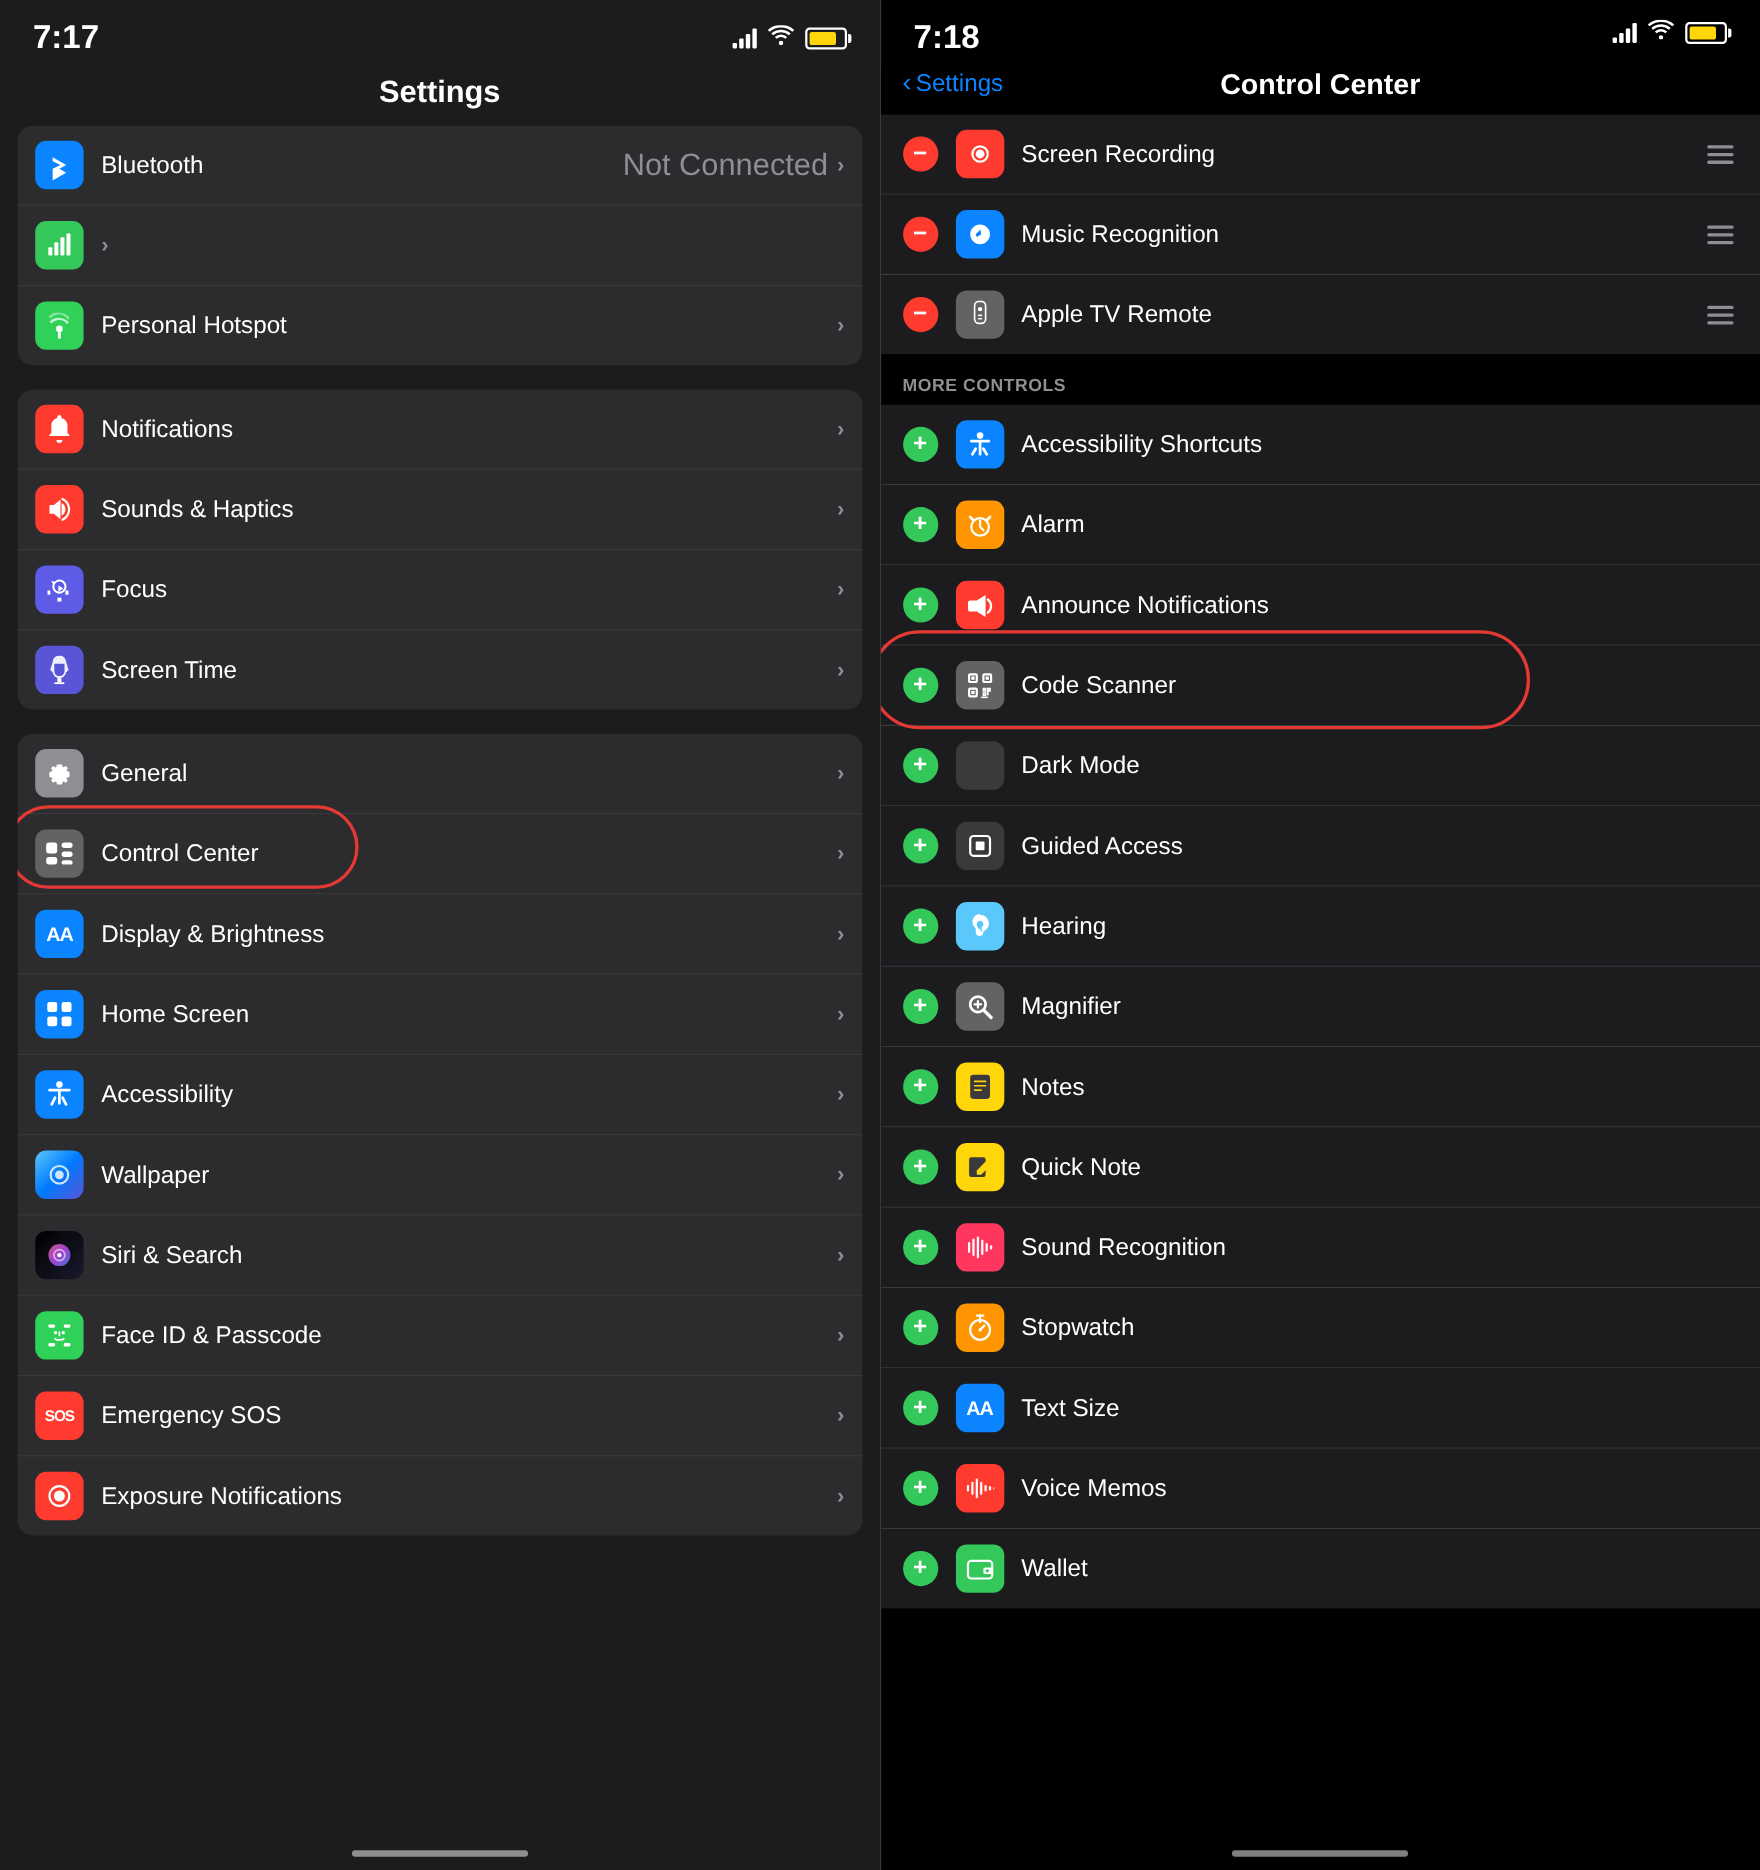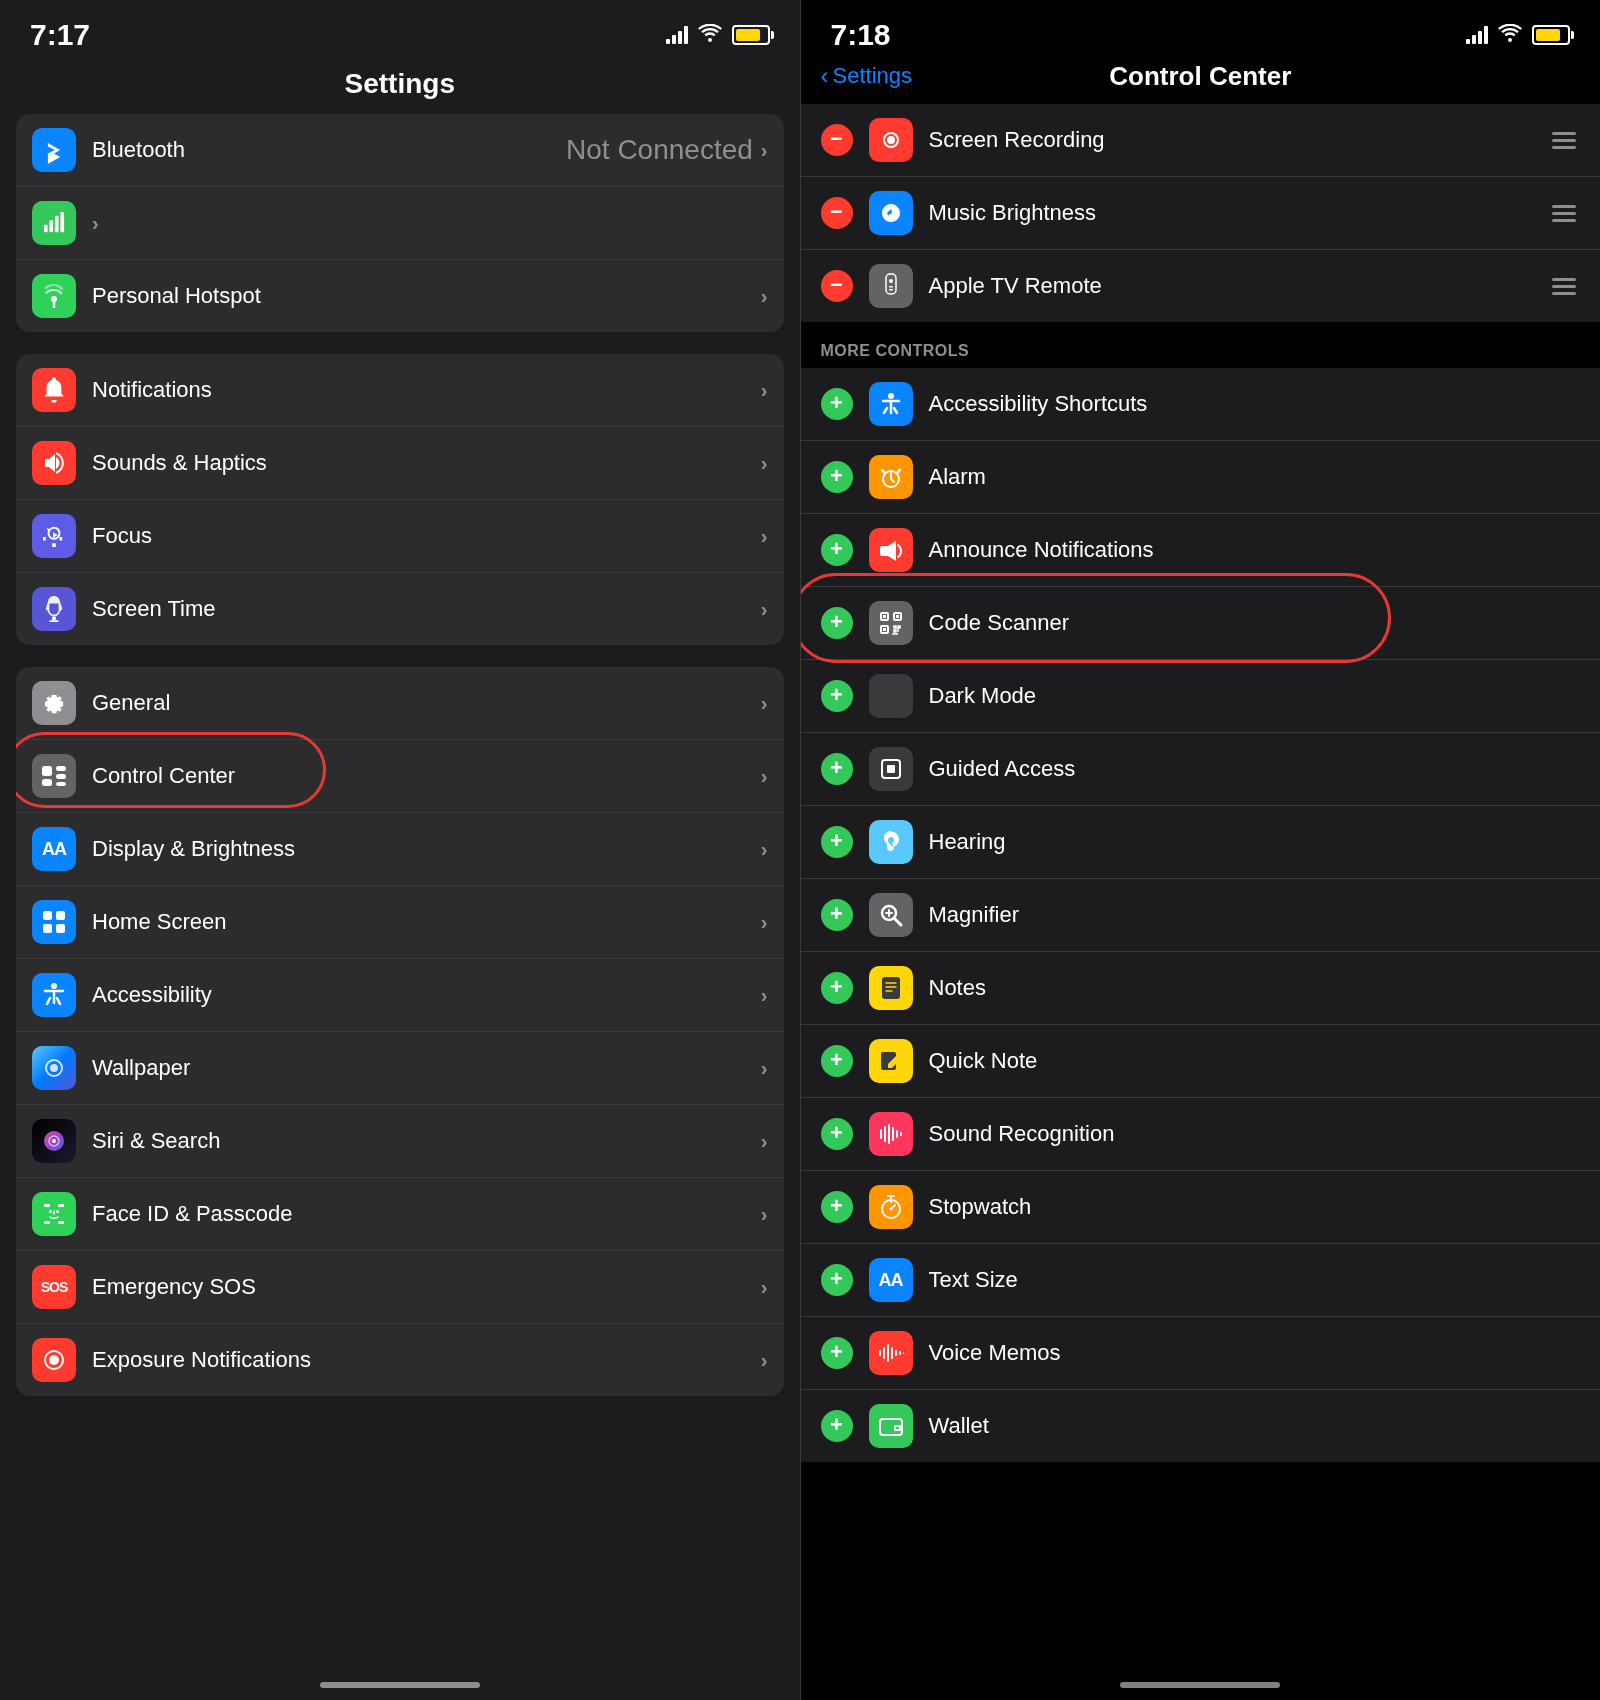--- a/index.html
+++ b/index.html
@@ -160,21 +160,21 @@
       flex: 1;
       background: #000;
       display: flex;
       flex-direction: column;
       overflow: hidden;
     }
 
     .cc-status-bar {
       display: flex;
       justify-content: space-between;
-      align-items: center;
+      align-items: flex-start;
       padding: 18px 30px 10px;
       background: #000;
     }
 
     .cc-nav-bar {
       display: flex;
       align-items: center;
       padding: 0 20px 14px;
       background: #000;
       position: relative;
@@ -621,21 +621,21 @@
 
       <div class="cc-row">
         <div class="cc-minus-btn">
           <span>−</span>
         </div>
         <div class="cc-row-icon" style="background:#0a84ff;">
           <svg width="22" height="22" viewBox="0 0 22 22" fill="white">
             <path d="M11 2C6 2 2 6 2 11s4 9 9 9 9-4 9-9-4-9-9-9zm0 4l1 5-4 2.5L7 11l5-5zm-3 7.5L11 16l3-2.5"></path>
           </svg>
         </div>
-        <span class="cc-row-label">Music Brightness</span>
+        <span class="cc-row-label">Music Recognition</span>
         <div class="drag-handle">
           <div class="drag-line"></div>
           <div class="drag-line"></div>
           <div class="drag-line"></div>
         </div>
       </div>
 
       <div class="cc-row">
         <div class="cc-minus-btn">
           <span>−</span>

